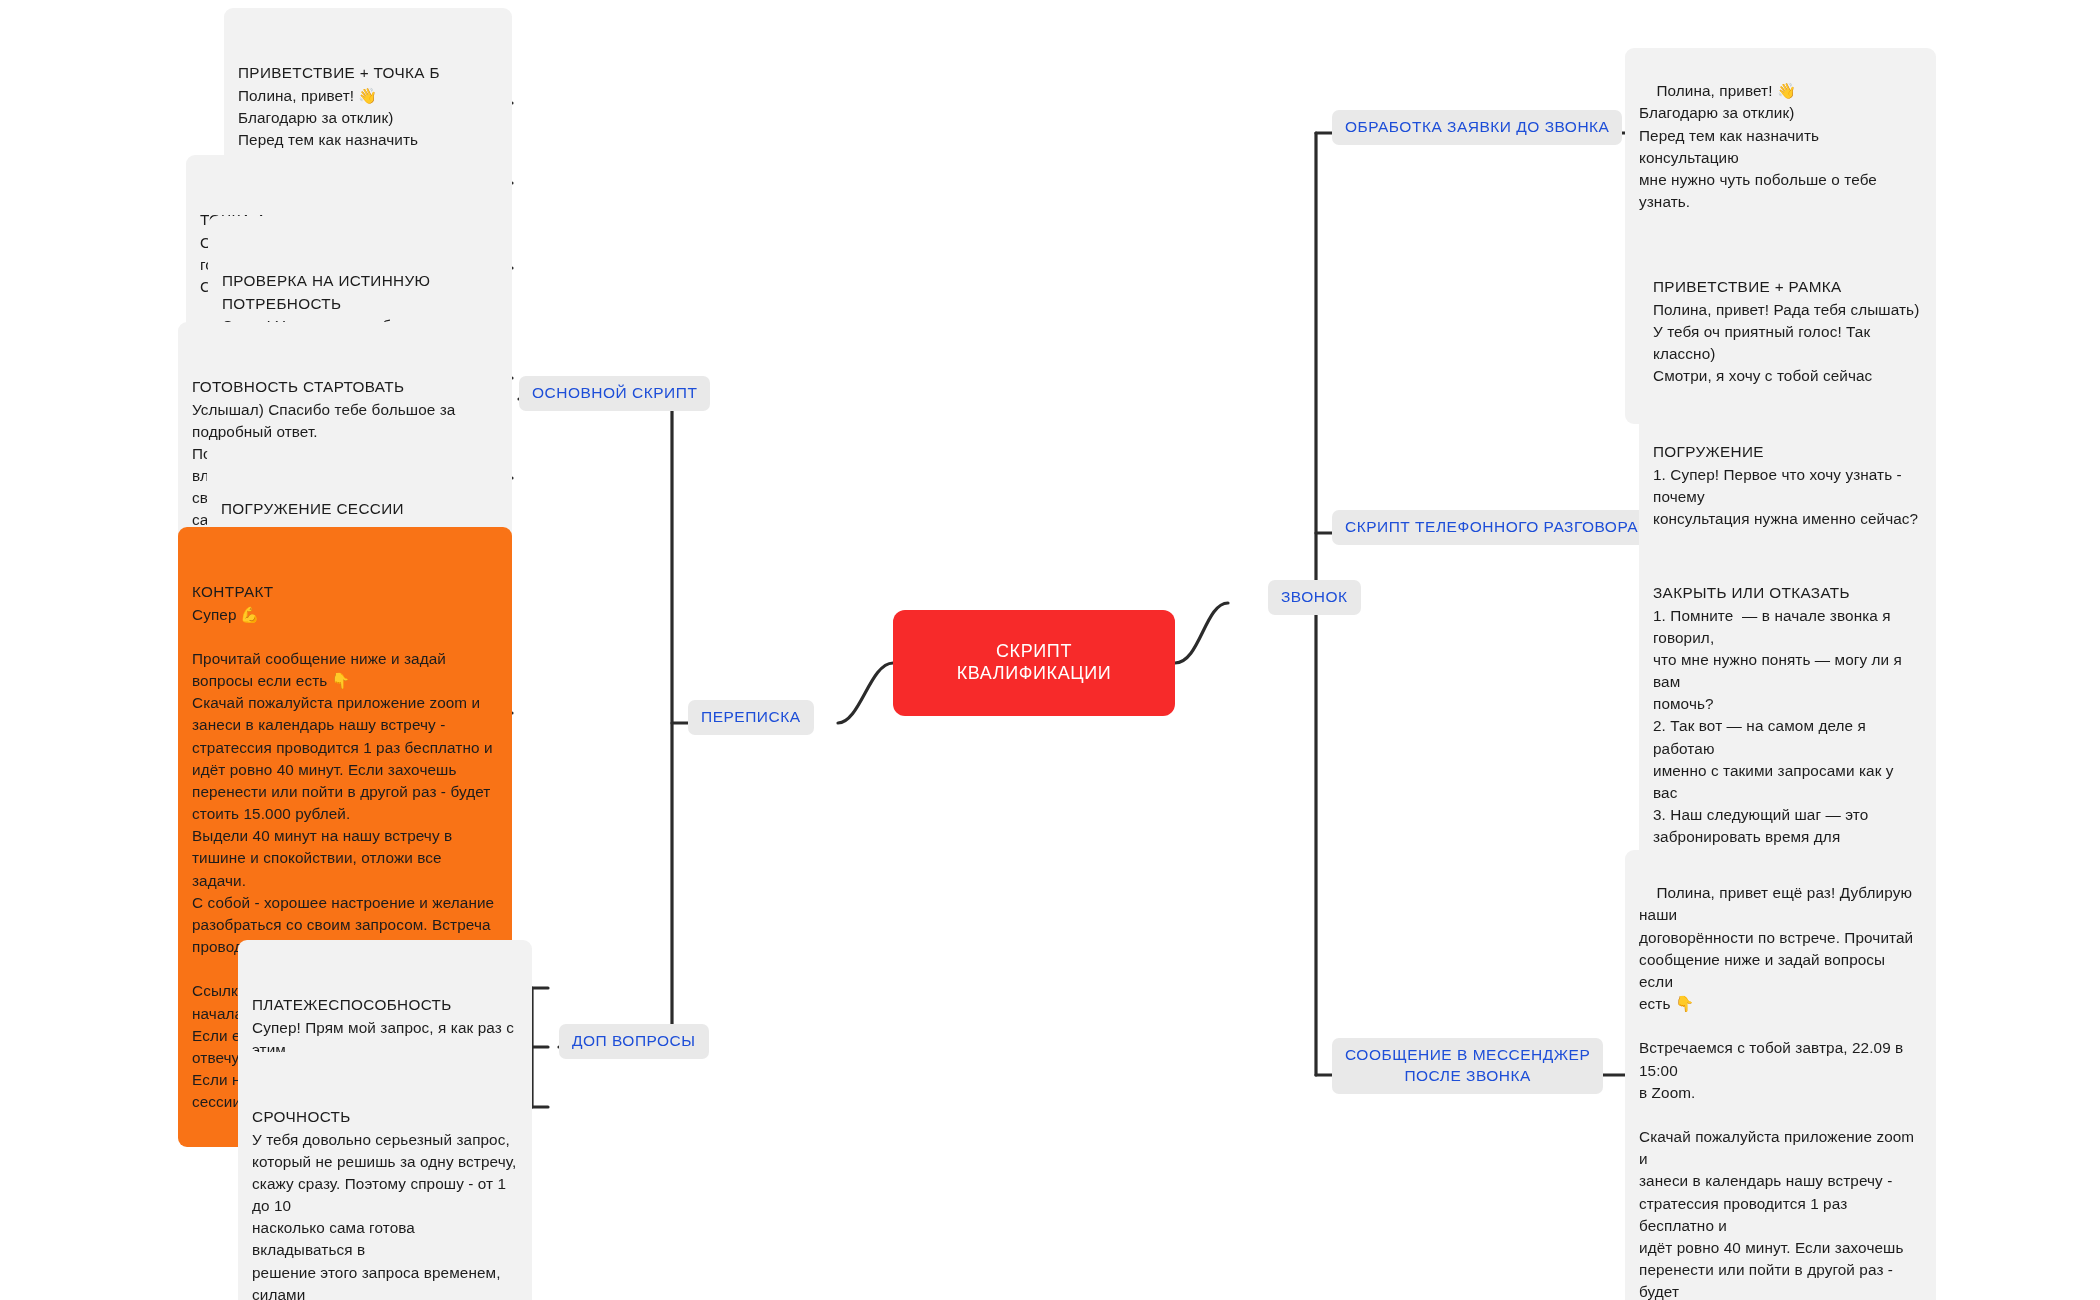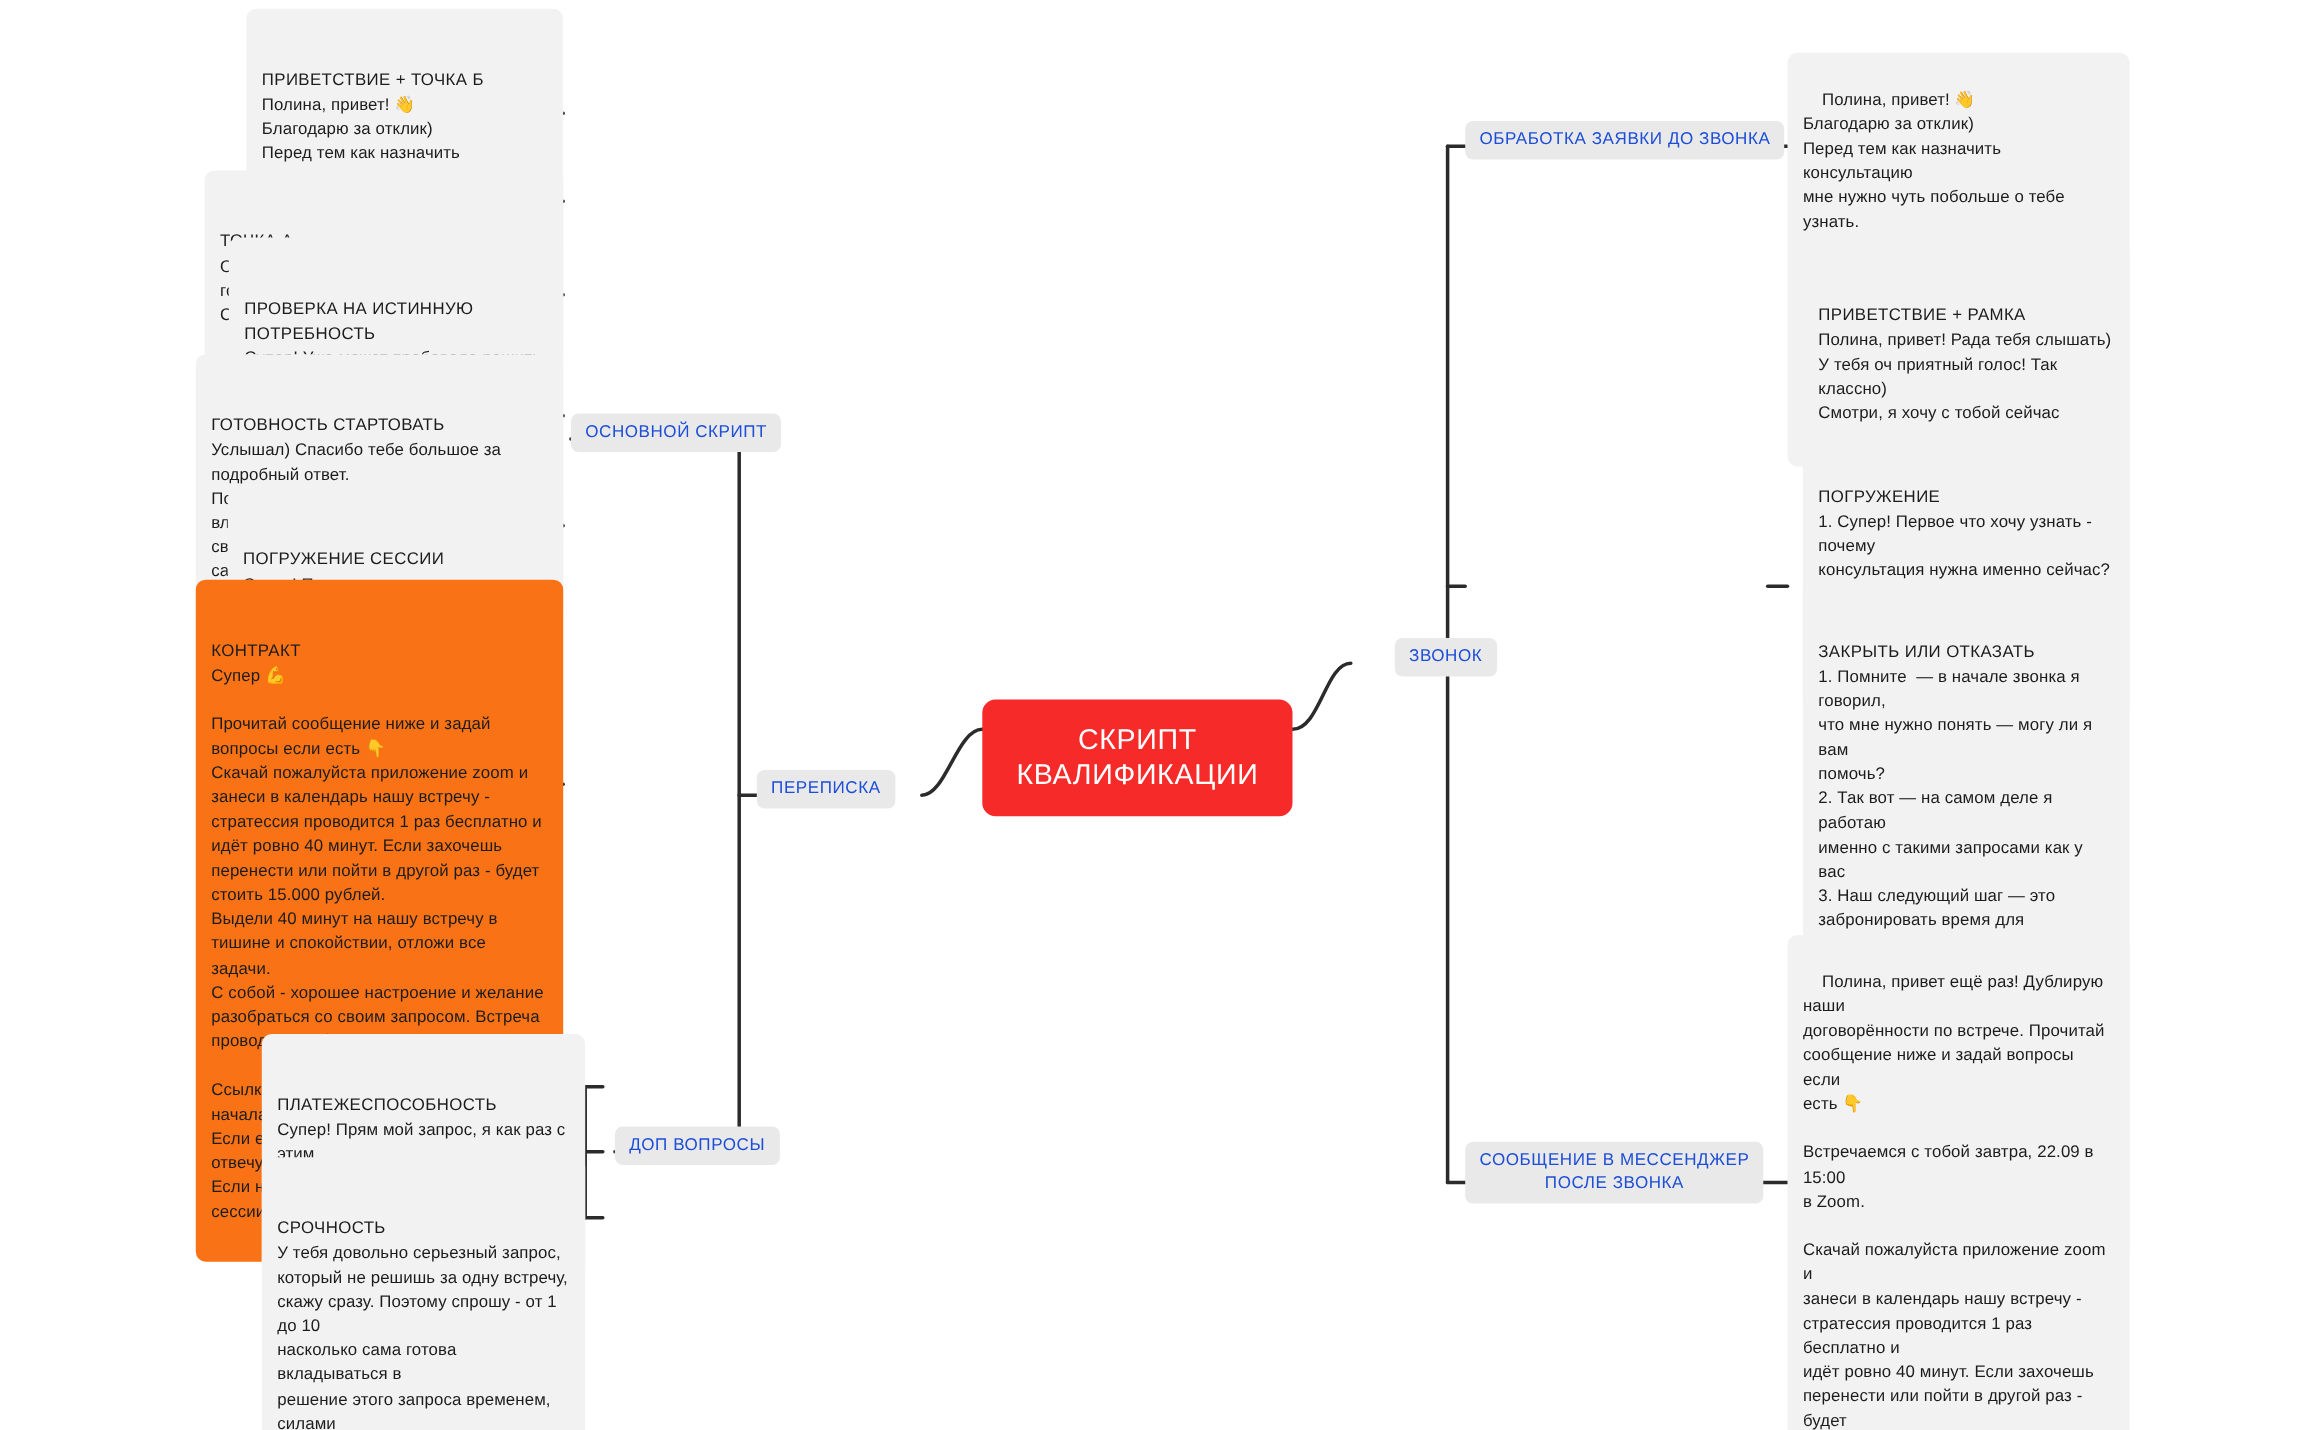--- a/index.html
+++ b/index.html
@@ -59,31 +59,30 @@
     display: inline-block;
   }
   .pill.wide {
     white-space: pre-line;
   }
   
   .root {
     background: #f72a2a;
     color: #ffffff;
     border-radius: 12px;
-    font-size: 26px;
+    font-size: 18px;
     line-height: 1.22;
     letter-spacing: 0.6px;
     text-align: center;
     padding: 26px 37px;
     white-space: pre-line;
     box-sizing: border-box;
     display: flex;
     align-items: center;
     justify-content: center;
-    margin-top: 26px;
   }
 </style>
 </head>
 <body style="background: rgb(255, 255, 255);">
 
 <div id="canvas">
 
   <svg id="wires" viewBox="0 0 2100 1300">
     <g fill="none" stroke="#2b2b2b" stroke-width="3.2" stroke-linecap="round" stroke-linejoin="round">
 
@@ -149,20 +148,23 @@
   </div>
 
   <div class="node" style="left:559px; top:1024px;">
     <span class="pill" style="background: rgb(233, 233, 233);">ДОП ВОПРОСЫ</span>
   </div>
 
   <div class="node" style="left:1332px; top:110px;">
     <span class="pill" style="background: rgb(233, 233, 233);">ОБРАБОТКА ЗАЯВКИ ДО ЗВОНКА</span>
   </div>
 
+  <div class="node" style="left:1332px; top:510px;">
+    <span class="pill" style="background: rgb(233, 233, 233);">СКРИПТ ТЕЛЕФОННОГО РАЗГОВОРА</span>
+  </div>
 
   <div class="node" style="left:1332px; top:1038px;text-align:center;">
     <span class="pill wide" style="background: rgb(233, 233, 233);">СООБЩЕНИЕ В МЕССЕНДЖЕР
 ПОСЛЕ ЗВОНКА</span>
   </div>
 
   <div class="node card" style="left: 224px; top: 8px; width: 288px; background: rgb(242, 242, 242);">
     <span class="hd">ПРИВЕТСТВИЕ + ТОЧКА Б
 </span><span>Полина, привет! 👋
 Благодарю за отклик)

